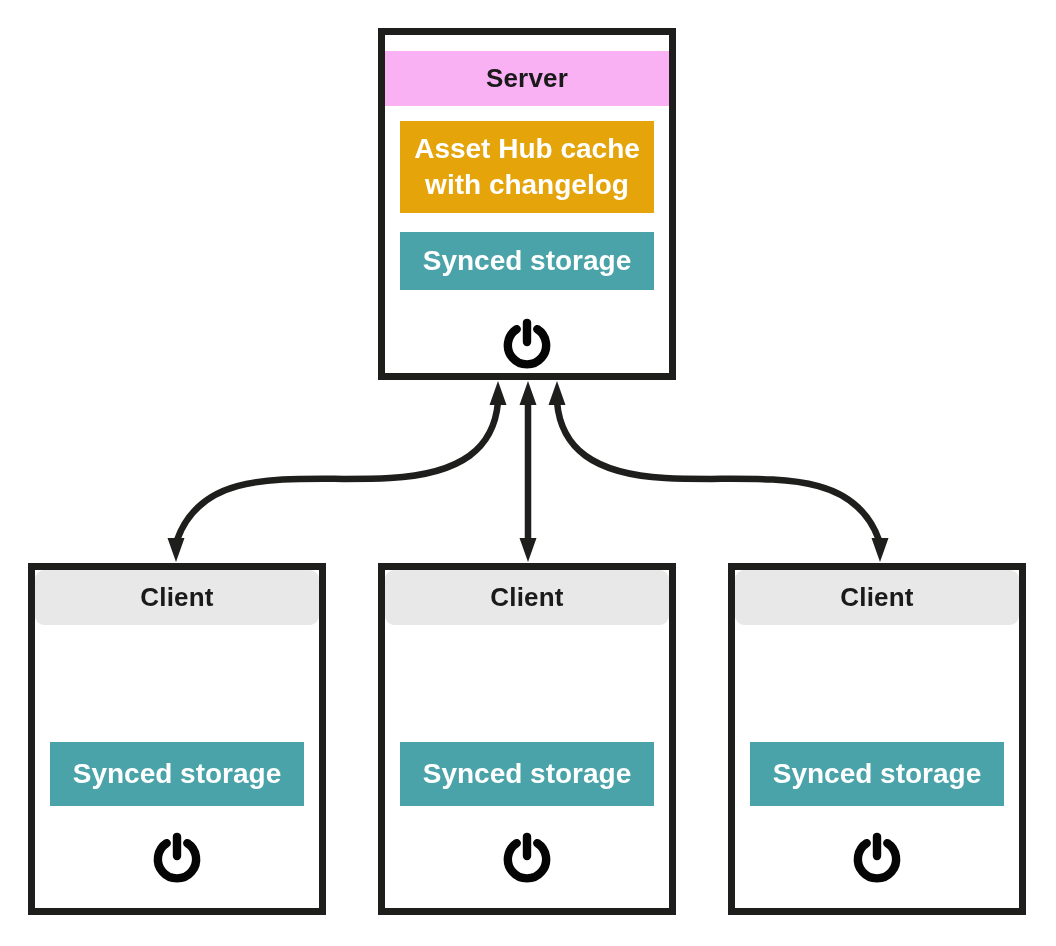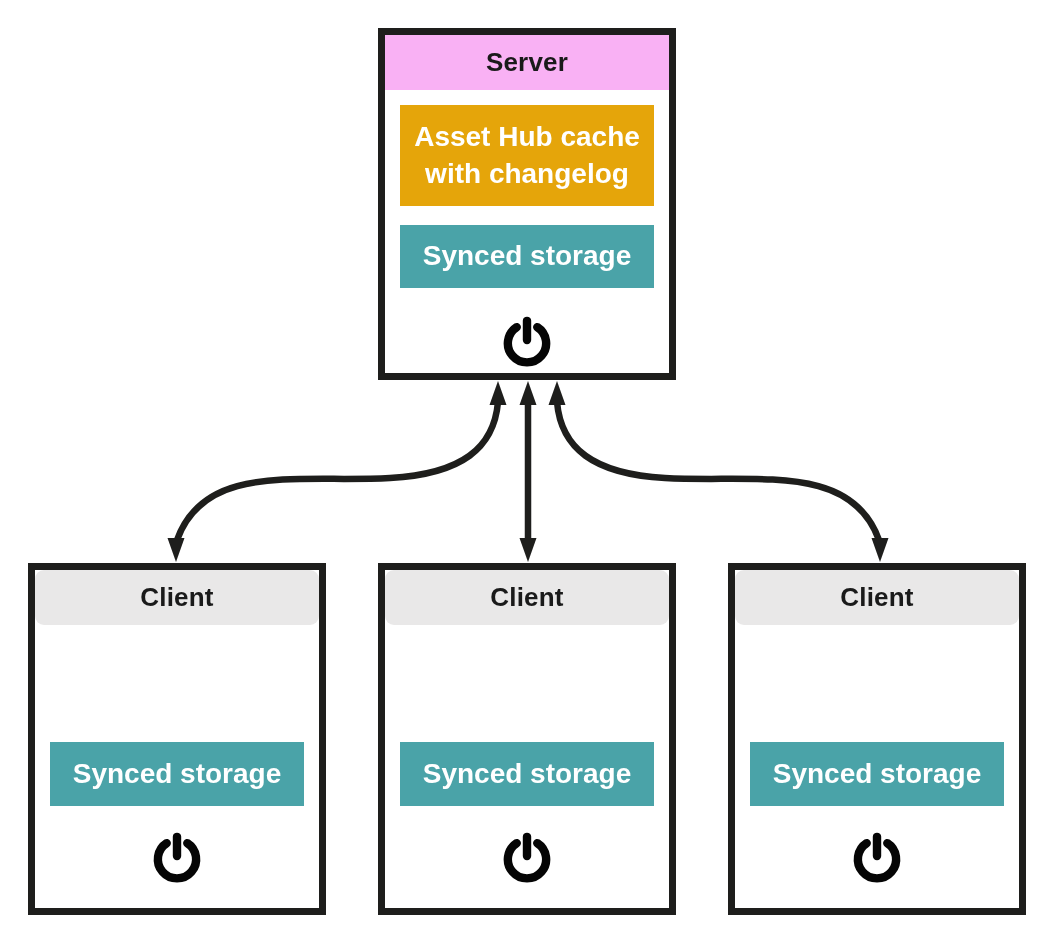--- a/index.html
+++ b/index.html
@@ -17,21 +17,21 @@
     border:7px solid var(--border);
     background:#ffffff;
     display:flex; flex-direction:column;
   }
   .node-header {
     flex:0 0 55px;
     display:flex; align-items:center; justify-content:center;
     font-weight:bold; font-size:26px; color:#1a1a1a;
     letter-spacing:0.2px;
   }
-  .server-header { background:var(--server-header-bg); }
+  .server-header { background:var(--server-header-bg);margin-top:16px; }
   .client-header { background:var(--client-header-bg);border-radius:9px; }
   .label-box {
     margin:0 15px;
     display:flex; align-items:center; justify-content:center;
     text-align:center;
     font-weight:bold; font-size:28px; color:#ffffff;
     line-height:1.3;
     padding:0 4px;
   }
   .cache-box   { margin-top:15px; height:101px; background:var(--cache-bg); }

